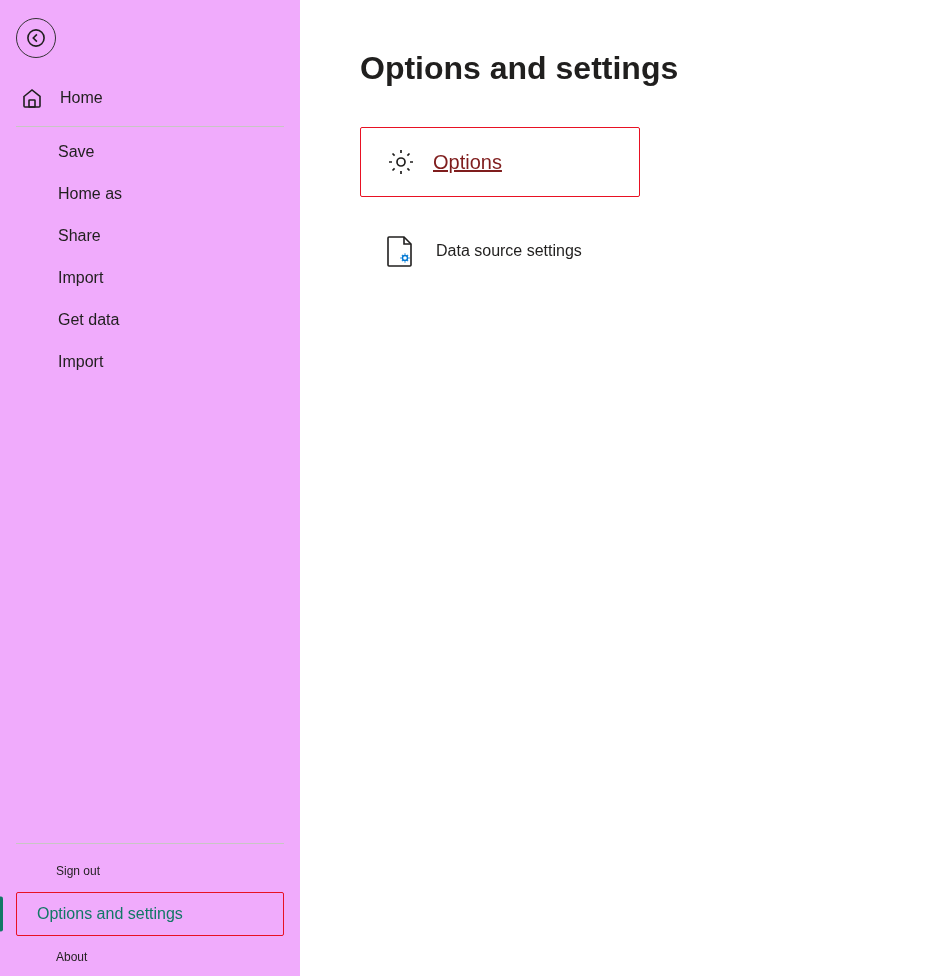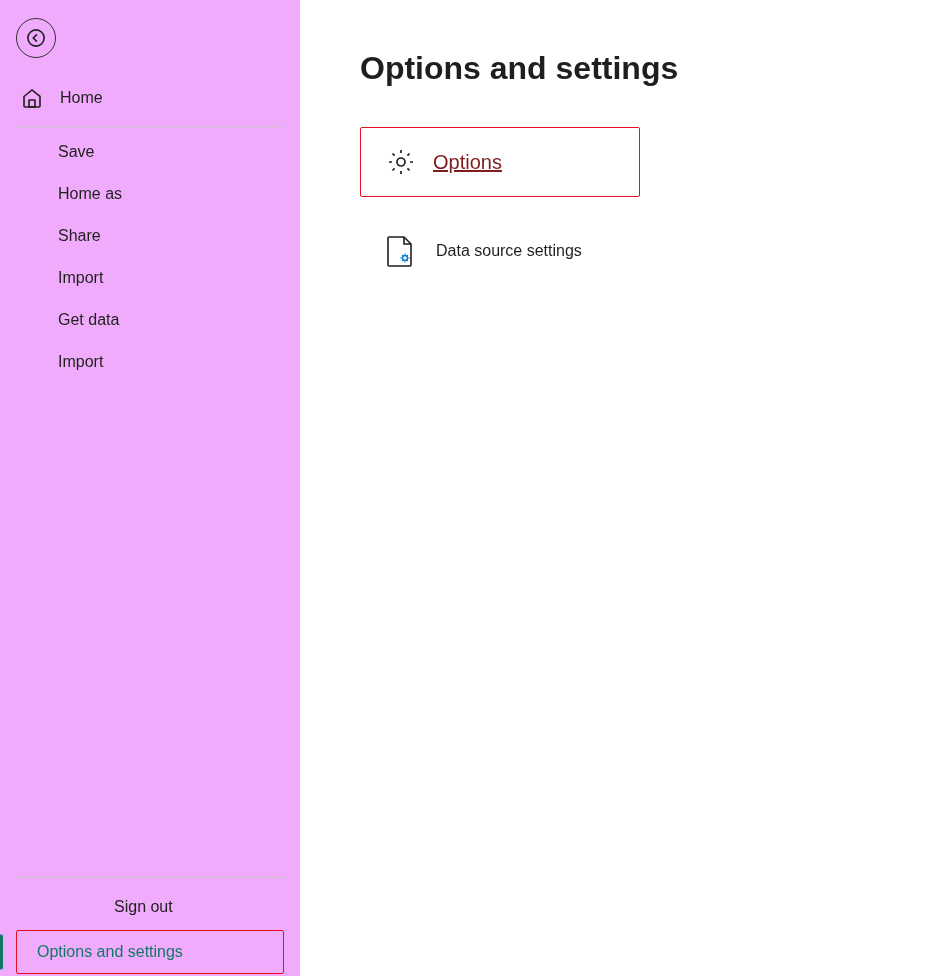--- a/index.html
+++ b/index.html
@@ -86,25 +86,24 @@
       padding-bottom: 0;
     }
 
     .sidebar-bottom-divider {
       height: 1px;
       background: #c8c6c4;
       margin: 8px 16px;
     }
 
     .nav-item-bottom {
-      padding: 12px 16px 12px 82px;
-      cursor: pointer;
-      font-size: 16px;
-      color: #201f1e;
-      margin-left: 32px;
+      padding: 12px 16px 12px 56px;
+      cursor: pointer;
+      font-size: 12px;
+      color: #201f1e;
     }
 
     .nav-item-active {
       padding: 12px 16px 12px 20px;
       cursor: pointer;
       font-size: 16px;
       color: #0078d4;
       border: 1.5px solid #e81123;
       border-radius: 2px;
       margin: 2px 8px;
@@ -243,20 +242,23 @@
     <div class="sidebar-bottom-divider"></div>
     <div class="nav-item-bottom">
       <span>Sign out</span>
     </div>
     <div style="position:relative; margin: 2px 8px;">
       <div class="active-bar"></div>
       <div class="nav-item-active">
         <span style="color:#117865; font-weight:400;">Options and settings</span>
       </div>
     </div>
+    <div class="nav-item-bottom">
+      <span>About</span>
+    </div>
   </div>
 
 </div>
 
 <div class="main-content">
 
   <h1 class="page-title">Options and settings</h1>
 
   <div class="options-card">
     <div class="card-icon">

